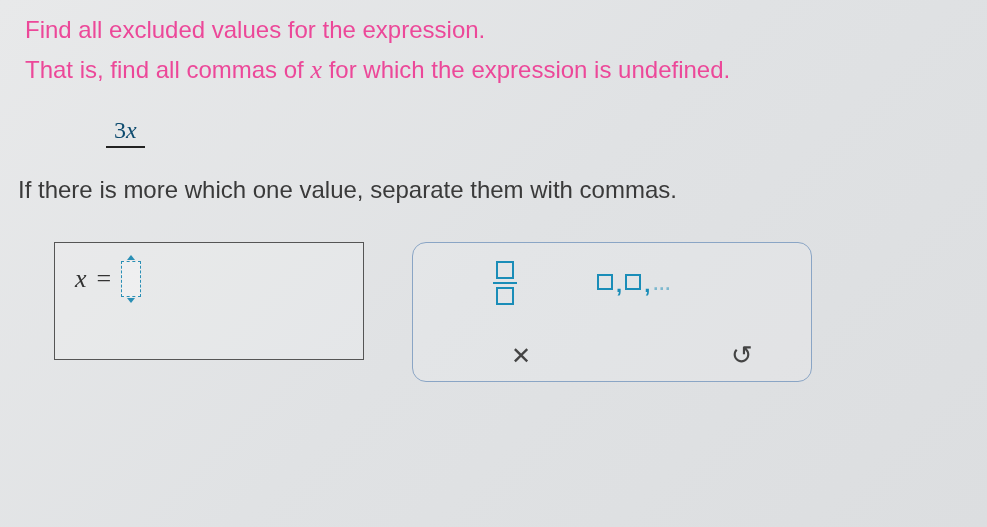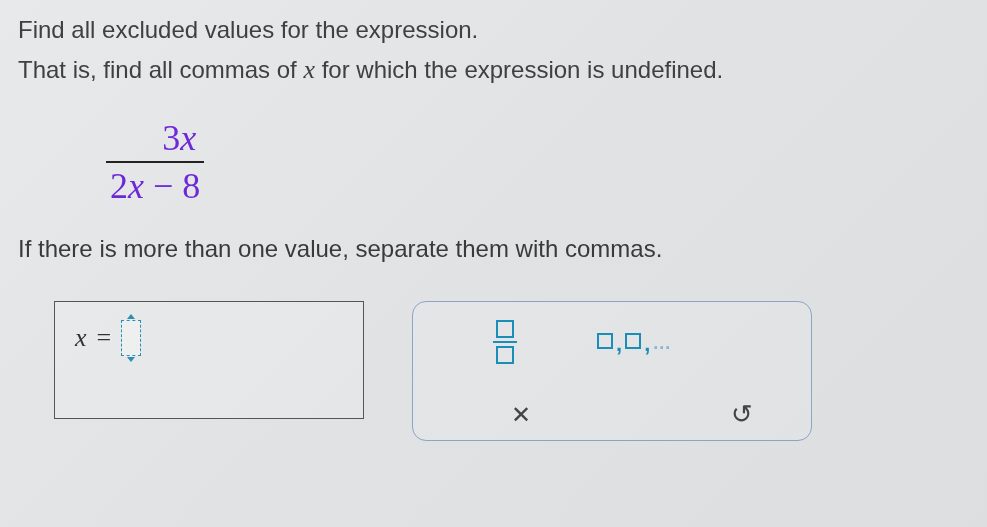--- a/index.html
+++ b/index.html
@@ -13,37 +13,38 @@
       background: linear-gradient(135deg, #e8e9ea 0%, #e0e2e4 50%, #dcdee0 100%);
       font-family: Verdana, Geneva, sans-serif;
       color: #333;
       padding: 12px 18px;
       position: relative;
       overflow: hidden;
     }
     .question-line {
       font-size: 24px;
       line-height: 1.5;
-      color: #404040;
+      color: #ec4899;
       margin-bottom: 2px;
+      margin-left: 7px;
     }
     .italic-var {
       font-style: italic;
       font-family: 'Times New Roman', serif;
       font-size: 26px;
     }
     .fraction-wrap {
       margin: 28px 0 28px 88px;
     }
     .fraction {
       display: inline-block;
-      text-align: right;
+      text-align: center;
       font-family: 'Times New Roman', serif;
-      font-size: 36px;
-      color: #6d28d9;
+      font-size: 24px;
+      color: #0c4a6e;
     }
     .numerator {
       padding: 0 8px 2px 8px;
       border-bottom: 2px solid #222;
     }
     .denominator {
       padding: 2px 4px 0 4px;
     }
     .instruction {
       font-size: 24px;
@@ -188,27 +189,24 @@
 <div class="question-line">Find all excluded values for the expression.</div>
 <div class="question-line">
   <span>That is, find all commas of </span><span class="italic-var">x</span><span> for which the expression is undefined.</span>
 </div>
 
 <div class="fraction-wrap">
   <div class="fraction">
     <div class="numerator">
       <span style="font-style:normal">3</span><span style="font-style:italic">x</span>
     </div>
-    <div class="denominator">
-      <span style="font-style:normal">2</span><span style="font-style:italic">x</span><span style="font-style:normal"> − 8</span>
-    </div>
   </div>
 </div>
 
-<div class="instruction">If there is more than one value, separate them with commas.</div>
+<div class="instruction">If there is more which one value, separate them with commas.</div>
 
 <div class="boxes-row">
   <div class="answer-box">
     <div class="answer-content">
       <span class="italic-var">x</span>
       <span>=</span>
       <span class="answer-input"></span>
     </div>
   </div>
 

